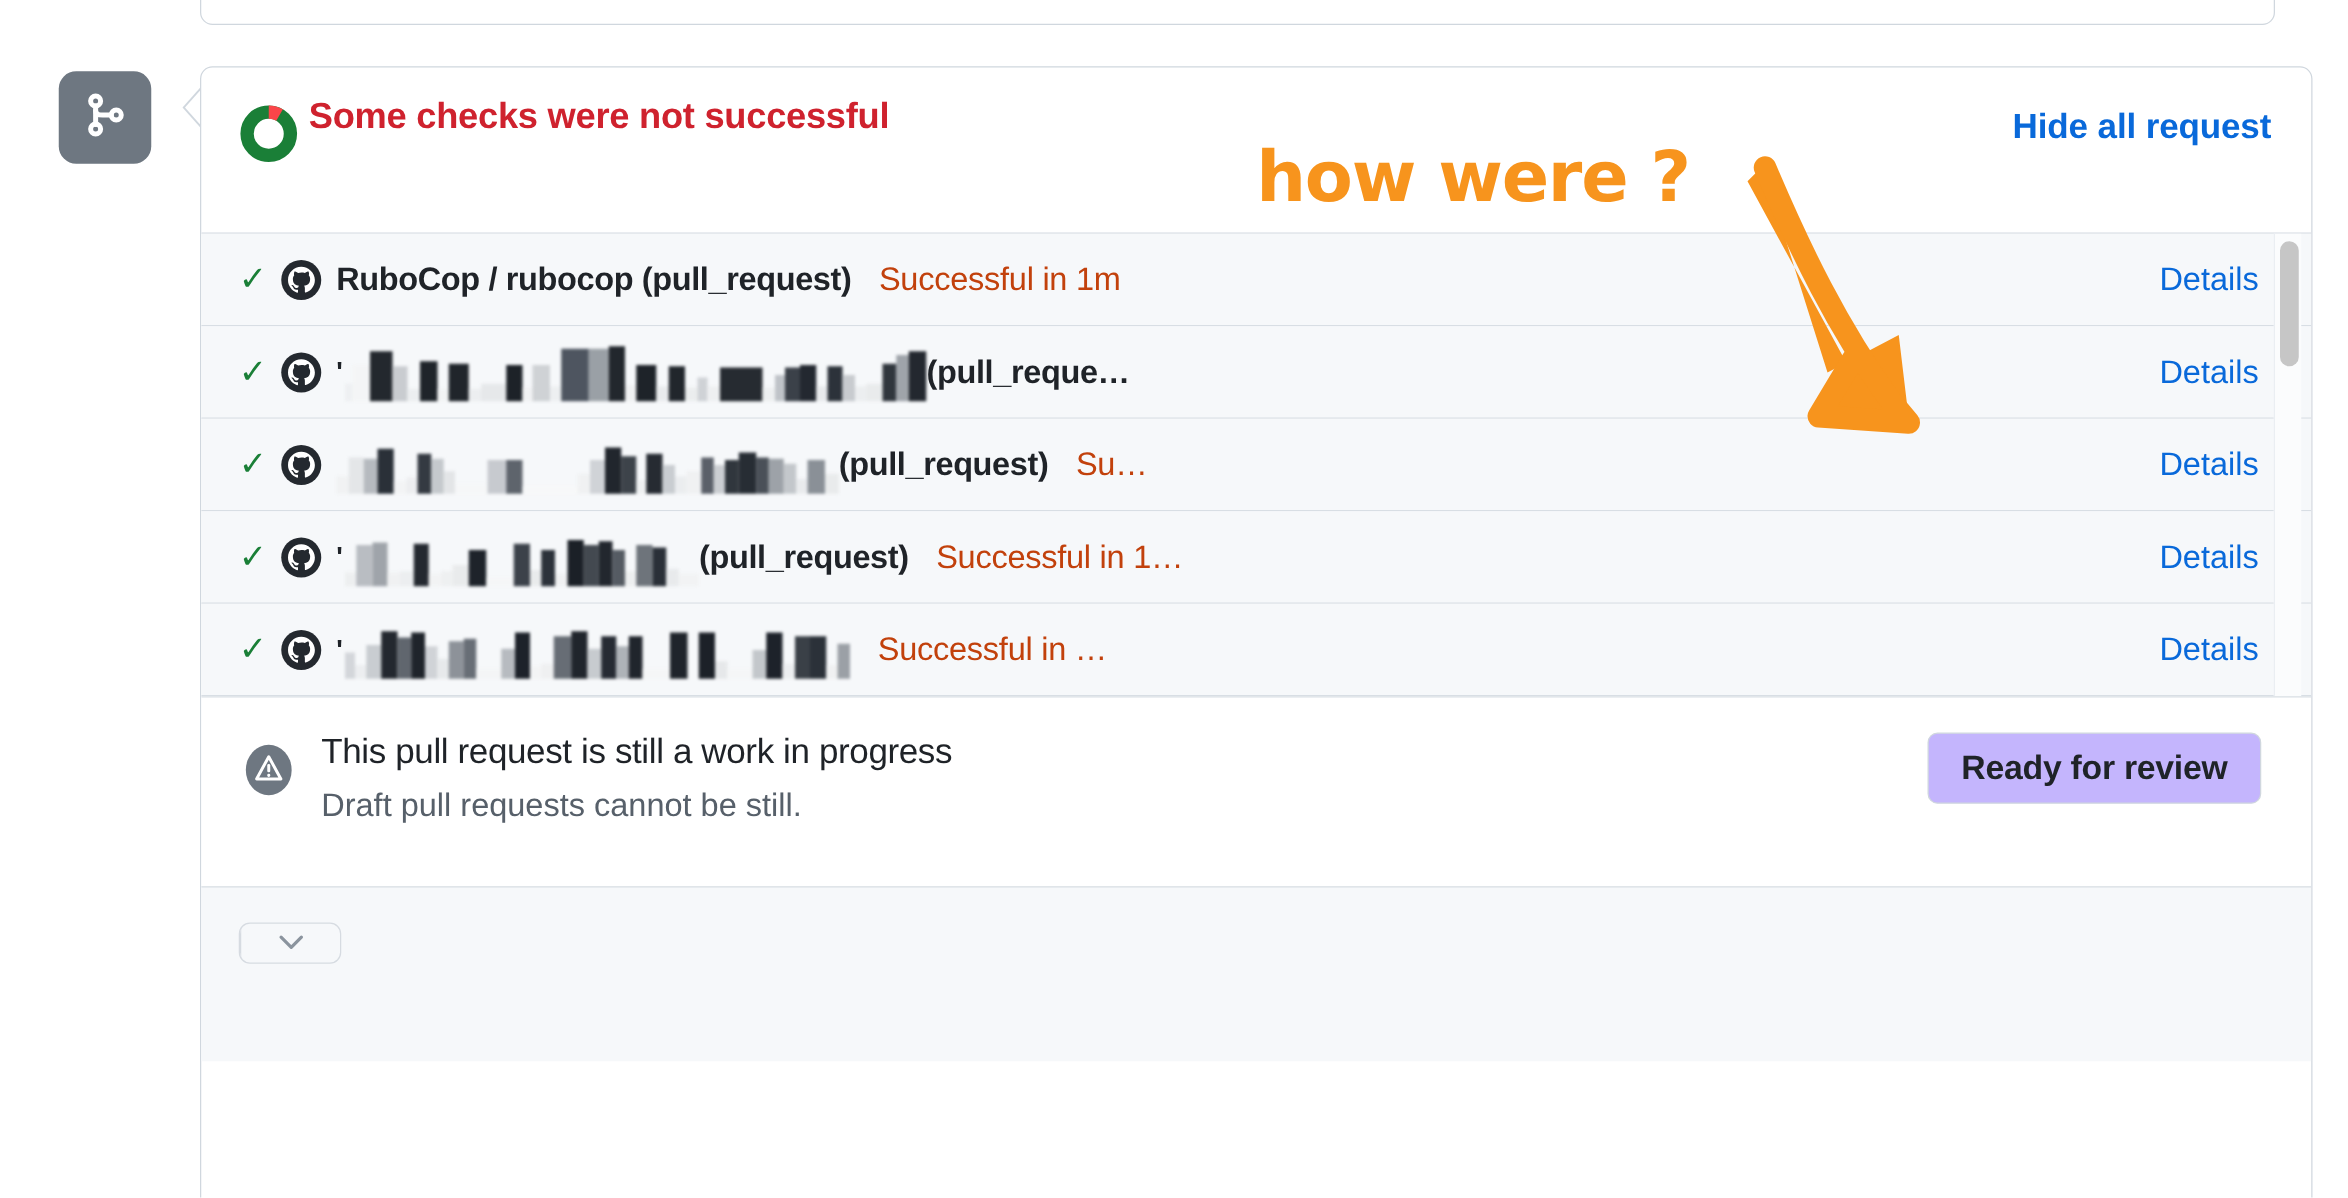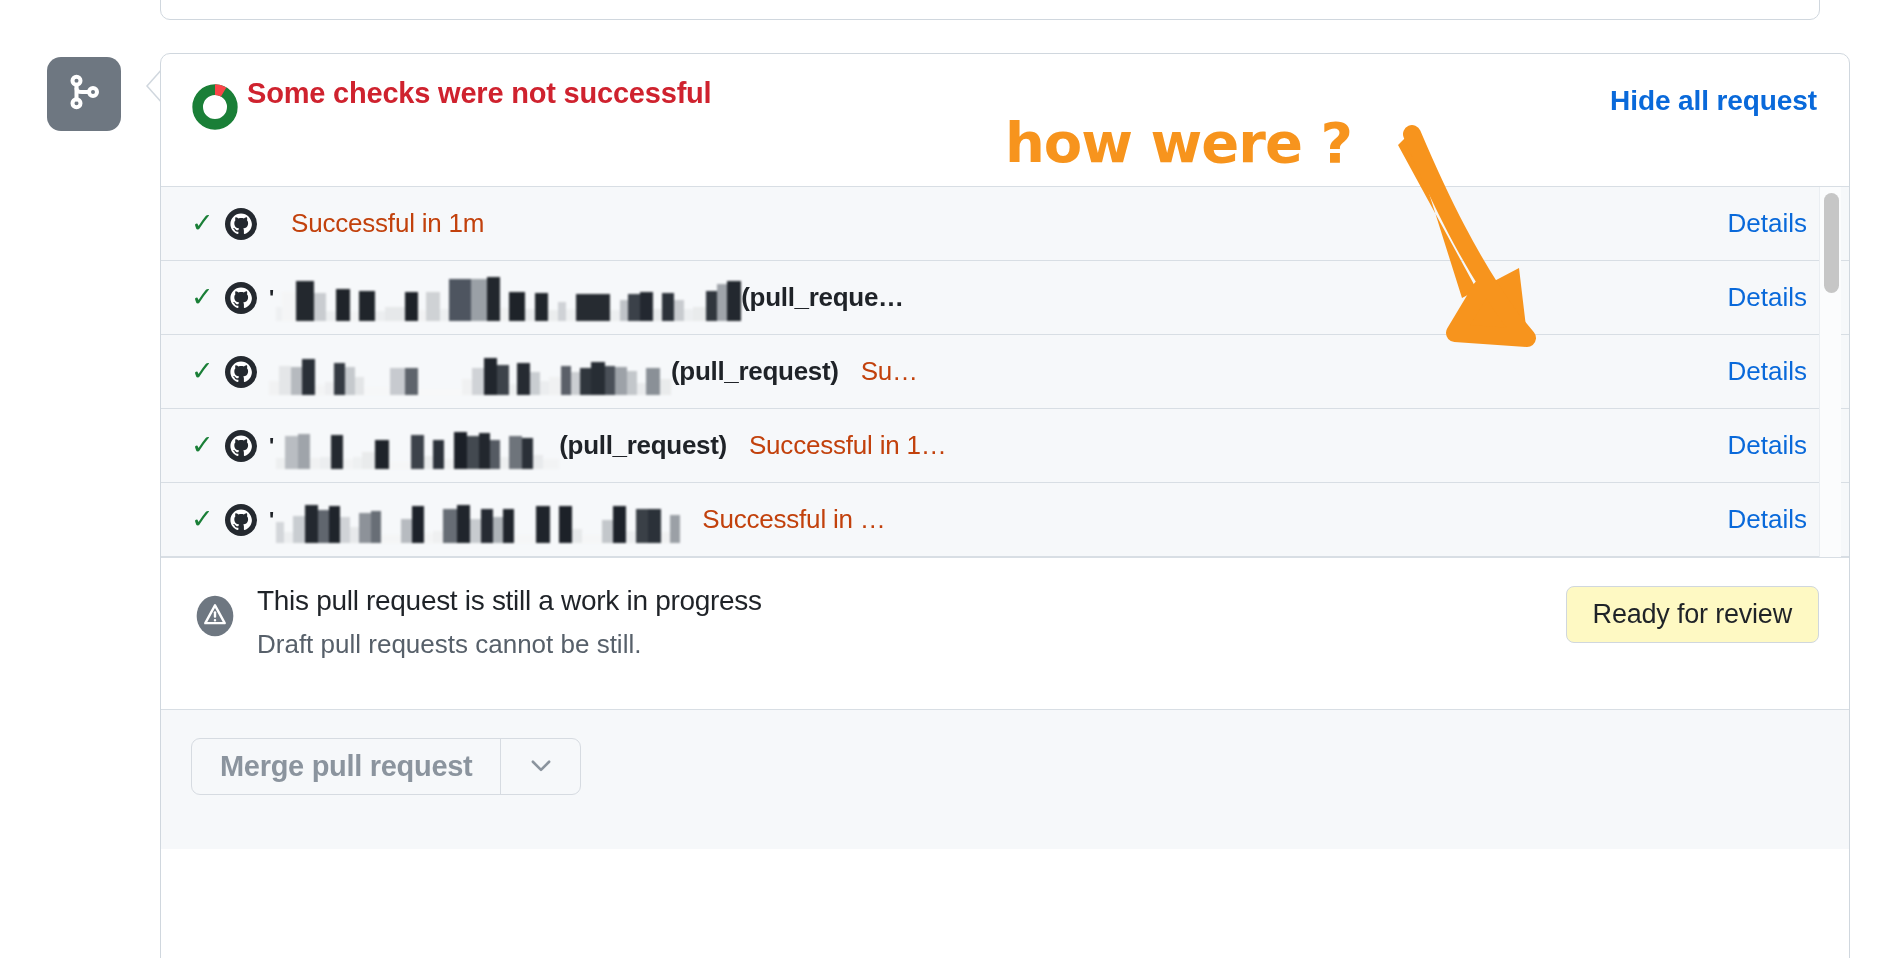--- a/index.html
+++ b/index.html
@@ -241,27 +241,27 @@
     letter-spacing: -0.3px;
   }
   .wip-sub {
     font-size: 26px;
     color: #57606a;
     line-height: 32px;
     margin-top: 10px;
   }
   #ready-for-review-button {
     position: absolute;
-    right: 30px;
+    right: 40px;
     top: 28px;
     padding: 12px 26px;
     font-size: 27px;
-    font-weight: normal;
+    font-weight: bold;
     color: #1f2328;
-    background: #fef9c3;
+    background: #c4b5fd;
     border: 1px solid #d0d7de;
     border-radius: 8px;
     cursor: pointer;
     font-family: "Liberation Sans", sans-serif;
     letter-spacing: -0.2px;
   }
 
   
   #merge-footer {
     position: relative;
@@ -360,20 +360,21 @@
   <div id="checks-list">
 
     <div class="check-row">
       <span class="check-mark">✓</span>
       <span class="gha-icon">
         <svg width="36" height="36" viewBox="0 0 36 36">
           <circle cx="18" cy="18" r="16" fill="#24292f"></circle>
           <path fill="#ffffff" d="M18 7.4c-5.9 0-10.6 4.8-10.6 10.6 0 4.7 3 8.7 7.3 10.1.5.1.7-.2.7-.5v-1.9c-3 .6-3.6-1.4-3.6-1.4-.5-1.3-1.2-1.6-1.2-1.6-1-.7.1-.7.1-.7 1.1.1 1.6 1.1 1.6 1.1 1 1.7 2.6 1.2 3.2.9.1-.7.4-1.2.7-1.5-2.4-.3-4.9-1.2-4.9-5.4 0-1.2.4-2.1 1.1-2.9-.1-.3-.5-1.4.1-2.9 0 0 .9-.3 3 1.1.9-.2 1.8-.4 2.7-.4.9 0 1.8.1 2.7.4 2.1-1.4 3-1.1 3-1.1.6 1.5.2 2.6.1 2.9.7.8 1.1 1.7 1.1 2.9 0 4.2-2.5 5.1-4.9 5.4.4.3.7 1 .7 2v3c0 .3.2.6.7.5 4.3-1.4 7.3-5.4 7.3-10.1C28.6 12.2 23.9 7.4 18 7.4z"></path>
         </svg>
       </span>
+      <span class="check-name">RuboCop / rubocop (pull_request)</span>
       <span class="check-status">Successful in 1m</span>
       <a class="details-link" href="#">Details</a>
     </div>
 
     <div class="check-row">
       <span class="check-mark">✓</span>
       <span class="gha-icon">
         <svg width="36" height="36" viewBox="0 0 36 36">
           <circle cx="18" cy="18" r="16" fill="#24292f"></circle>
           <path fill="#ffffff" d="M18 7.4c-5.9 0-10.6 4.8-10.6 10.6 0 4.7 3 8.7 7.3 10.1.5.1.7-.2.7-.5v-1.9c-3 .6-3.6-1.4-3.6-1.4-.5-1.3-1.2-1.6-1.2-1.6-1-.7.1-.7.1-.7 1.1.1 1.6 1.1 1.6 1.1 1 1.7 2.6 1.2 3.2.9.1-.7.4-1.2.7-1.5-2.4-.3-4.9-1.2-4.9-5.4 0-1.2.4-2.1 1.1-2.9-.1-.3-.5-1.4.1-2.9 0 0 .9-.3 3 1.1.9-.2 1.8-.4 2.7-.4.9 0 1.8.1 2.7.4 2.1-1.4 3-1.1 3-1.1.6 1.5.2 2.6.1 2.9.7.8 1.1 1.7 1.1 2.9 0 4.2-2.5 5.1-4.9 5.4.4.3.7 1 .7 2v3c0 .3.2.6.7.5 4.3-1.4 7.3-5.4 7.3-10.1C28.6 12.2 23.9 7.4 18 7.4z"></path>
@@ -575,21 +576,20 @@
     </span>
     <div class="wip-text">
       <div class="wip-title">This pull request is still a work in progress</div>
       <div class="wip-sub">Draft pull requests cannot be still.</div>
     </div>
     <button id="ready-for-review-button">Ready for review</button>
   </div>
 
   <div id="merge-footer">
     <div id="merge-button-group">
-      <button id="merge-pull-request-button">Merge pull request</button>
       <button id="merge-dropdown-button">
         <span>
           <svg width="26" height="26" viewBox="0 0 16 16">
             <path d="M3 6 L8 11 L13 6" fill="none" stroke="#8b949e" stroke-width="1.6" stroke-linecap="round" stroke-linejoin="round"></path>
           </svg>
         </span>
       </button>
     </div>
   </div>
 </div>

